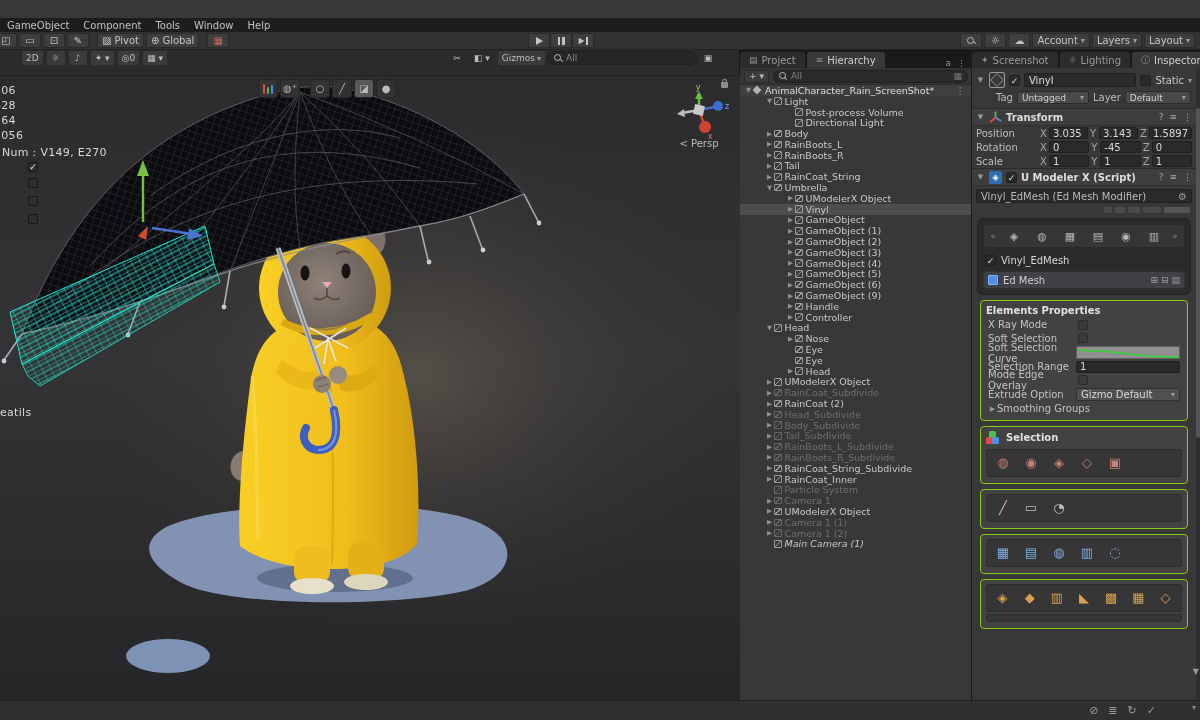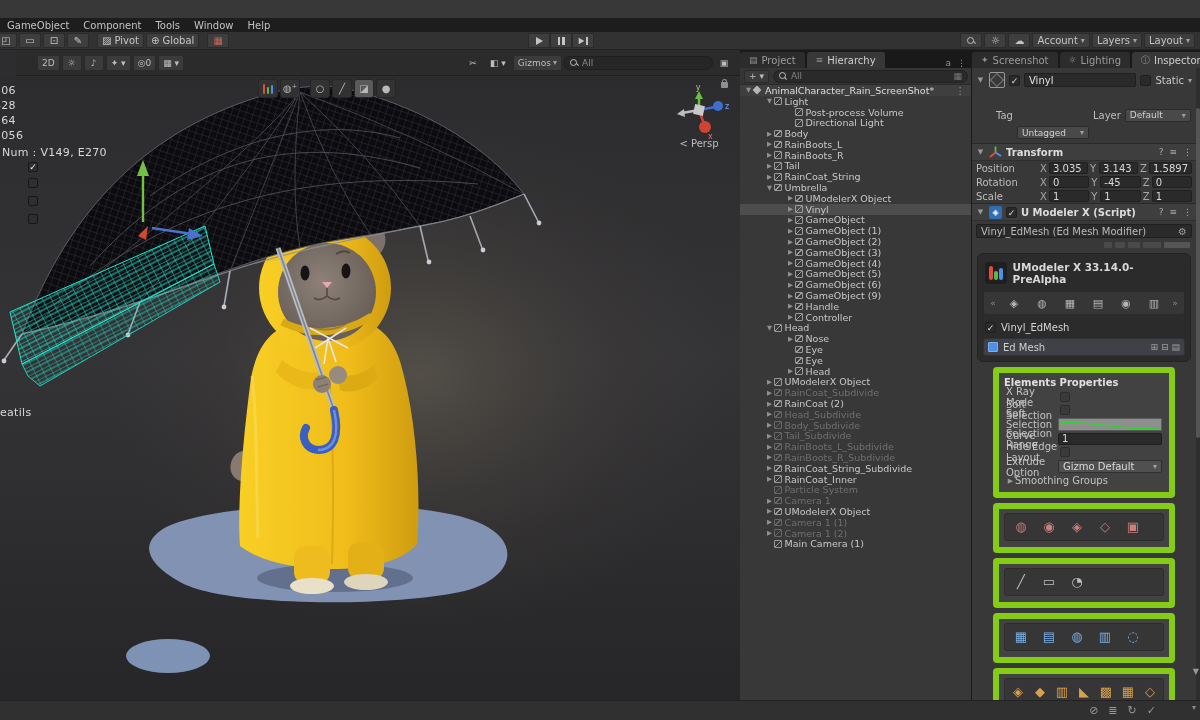--- a/index.html
+++ b/index.html
@@ -36,21 +36,21 @@
   #status-caret{position:absolute;right:4px;top:-8px;color:#8a8a8a;font-size:8px;}
 
   .tabbar{height:18px;background:#191919;display:flex;align-items:flex-end;}
   .tab{height:16px;padding:0 9px;display:flex;align-items:center;gap:4px;background:#2c2c2c;color:#9a9a9a;font-size:10px;border-right:1px solid #191919;border-radius:3px 3px 0 0;margin-right:1px;}
   .tab.active{background:#383838;color:#cfcfcf;}
   .tab .ic{font-size:9px;color:#8f8f8f;}
   .tab-right{margin-left:auto;display:flex;align-items:center;gap:6px;padding:0 5px;color:#8f8f8f;font-size:9px;}
 
   
   #scene{position:absolute;left:0;top:0;width:740px;height:650px;background:#2d2c2e;border-right:1px solid #1a1a1a;}
-  #scene-controlbar{position:absolute;left:16px;top:0;width:100%;height:26px;background:#2b2b2b;border-bottom:1px solid #202020;display:flex;align-items:center;padding:0 20px;}
+  #scene-controlbar{position:absolute;left:0;top:0;width:100%;height:26px;background:#2b2b2b;border-bottom:1px solid #202020;display:flex;align-items:flex-start;padding:0 20px;}
   .sbtn{height:16px;min-width:20px;margin:0 1px;background:#3b3b3b;border:1px solid #2a2a2a;border-radius:2px;color:#bdbdbd;display:flex;align-items:center;justify-content:center;font-size:9px;padding:0 4px;gap:2px;}
   .sbtn.flat{background:transparent;border-color:transparent;}
   #scene-controls-right{margin-left:auto;display:flex;align-items:center;}
   #scene-search{width:150px;height:14px;background:#262626;border:1px solid #1f1f1f;border-radius:7px;color:#8a8a8a;display:flex;align-items:center;gap:4px;padding:0 6px;font-size:9px;}
   #viewport{position:absolute;left:0;top:26px;width:740px;height:624px;overflow:hidden;cursor:default;}
   #viewport svg{display:block;}
   #scene-overlay{position:absolute;left:0;top:0;width:200px;height:624px;pointer-events:none;color:#d8d8d8;}
   .stat-line{position:absolute;left:-6px;font-size:11px;letter-spacing:.3px;}
   .ov-check{position:absolute;left:28px;width:10px;height:10px;background:#2e2e2e;border:1px solid #171717;border-radius:2px;color:#e8e8e8;font-size:9px;line-height:9px;text-align:center;}
   #float-toolbar{position:absolute;left:258px;top:3px;display:flex;gap:2px;align-items:center;}
@@ -108,21 +108,21 @@
   #um-logo{width:22px;height:22px;background:#1f1f1f;border-radius:4px;display:flex;align-items:flex-end;justify-content:center;gap:1.5px;padding:4px 3px;}
   #um-logo i{display:block;width:3.5px;border-radius:2px;}
   #um-modes{height:24px;background:#363636;border:1px solid #2a2a2a;border-radius:3px;display:flex;align-items:center;justify-content:space-between;padding:0 3px;margin-bottom:4px;}
   .um-mode{width:22px;height:18px;display:flex;align-items:center;justify-content:center;color:#b5b5b5;font-size:11px;border-radius:2px;}
   .um-arrow{color:#8a8a8a;font-size:9px;width:12px;text-align:center;}
   #um-check-row{display:flex;align-items:center;gap:5px;height:16px;color:#d5d5d5;padding:0 2px;}
   #edmesh-row{height:18px;background:#3f4147;border:1px solid #2f3136;border-radius:3px;display:flex;align-items:center;gap:5px;padding:0 4px;color:#cfcfcf;margin-top:3px;}
   #edmesh-row .sq{width:10px;height:10px;background:#4f8fe8;border:1px solid #7db1f2;border-radius:1px;}
   #edmesh-row .rt{margin-left:auto;display:flex;gap:3px;color:#9f9f9f;font-size:9px;}
 
-  .sect{margin:5px 21px;background:#424242;border:6px solid #84cc16;border-radius:4px;padding:4px 5px;}
+  .sect{margin:5px 8px;background:#424242;border:1px solid #84cc16;border-radius:4px;padding:4px 5px;}
   .sect-h{display:flex;align-items:center;gap:6px;color:#e0e0e0;font-weight:bold;font-size:10px;padding-bottom:4px;}
   .cubes{width:14px;height:14px;position:relative;flex:none;}
   .cubes i{position:absolute;width:7px;height:7px;border-radius:1.5px;display:block;}
   .cubes i:nth-child(1){left:3px;top:0;background:#4cc04c;}
   .cubes i:nth-child(2){left:0;top:6px;background:#e5493f;}
   .cubes i:nth-child(3){left:6px;top:6px;background:#4f8fe8;}
   .icon-strip{background:#363636;border:1px solid #2c2c2c;border-radius:3px;display:flex;gap:4px;padding:3px 4px;margin-bottom:2px;}
   .titem{width:24px;height:20px;display:flex;align-items:center;justify-content:center;font-size:13px;border-radius:2px;}
   .ep-row{display:flex;align-items:center;height:13.5px;color:#c3c3c3;padding:0 2px;}
   .ep-row .lab{flex:1;}
@@ -643,21 +643,21 @@
           <div class="trow dim" style="padding-left: 25px;">
             <span class="arrow">▶</span>
             <span class="go-ic"></span>
             <span>Camera 1 (1)</span>
           </div>
           <div class="trow dim" style="padding-left: 25px;">
             <span class="arrow">▶</span>
             <span class="go-ic"></span>
             <span>Camera 1 (2)</span>
           </div>
-          <div class="trow" style="padding-left: 25px;">
+          <div class="trow" style="padding-left: 25px; font-style: italic;">
             <span class="arrow"></span>
             <span class="go-ic"></span>
             <span>Main Camera (1)</span>
           </div>
         </div>
   </div>
 
   <div id="inspector">
     <div class="tabbar" id="insp-tabs">
           <div class="tab">
@@ -678,21 +678,21 @@
         <span class="fold">▼</span>
         <span class="cube3d"></span>
         <span class="chk">✓</span>
         <span class="namefield">Vinyl</span>
         <span class="chk" style="visibility:visible;background:#2a2a2a;"></span>
         <span>Static</span>
         <span class="caret">▾</span>
       </div>
       <div id="tag-row">
         <span>Tag</span>
-        <span class="mini-dd" style="width:72px;margin-top:35px;">
+        <span class="mini-dd" style="width:72px;">
               <span>Untagged</span>
               <span class="caret" style="margin-left:auto;">▾</span>
             </span>
         <span>Layer</span>
         <span class="mini-dd" style="width:66px;justify-content:center;">
               <span>Default</span>
               <span class="caret" style="margin-left:auto;">▾</span>
             </span>
       </div>
 
@@ -775,28 +775,20 @@
       </div>
       <div id="pill-row">
         <i style="width:8px;"></i>
             <i style="width:10px;"></i>
             <i style="width:12px;"></i>
             <i style="width:18px;"></i>
             <i style="width:26px;background:#555;"></i>
       </div>
 
       <div id="um-panel">
-        <div id="um-title-row">
-          <span id="um-logo">
-                <i style="background: rgb(229, 73, 63); height: 14px;"></i>
-                <i style="background: rgb(76, 192, 76); height: 9px;"></i>
-                <i style="background: rgb(79, 143, 232); height: 12px;"></i>
-              </span>
-          <span>UModeler X 33.14.0-PreAlpha</span>
-        </div>
         <div id="um-modes">
           <span class="um-arrow">«</span>
           <span id="um-mode-btns" style="display:flex;gap:6px;">
                 <span class="um-mode">◈</span>
                 <span class="um-mode">◍</span>
                 <span class="um-mode">▦</span>
                 <span class="um-mode">▤</span>
                 <span class="um-mode">◉</span>
                 <span class="um-mode">▥</span>
               </span>
@@ -835,39 +827,47 @@
               <span class="lab">Soft Selection Curve</span>
           <span class="curve-box"><svg width="104" height="13" viewBox="0 0 104 13">
                   <polyline points="0,3 30,4.5 70,9 104,10.5" fill="none" stroke="#2fd42f" stroke-width="1.6"></polyline>
                 </svg></span>
             </div>
         <div class="ep-row">
               <span class="lab">Selection Range</span>
               <span class="valfield">1</span>
             </div>
         <div class="ep-row">
-              <span class="lab">Hide Edge Layout</span>
+              <span class="lab">Mode Edge Overlay</span>
               <span class="ep-box"></span>
               <span style="width:92px;"></span>
             </div>
         <div class="ep-row" style="height:15px;">
               <span class="lab">Extrude Option</span>
           <span class="ddfield">
                 <span>Gizmo Default</span>
                 <span class="caret">▾</span>
               </span>
             </div>
         <div class="ep-row">
               <span class="fold">▶</span>
               <span>Smoothing Groups</span>
             </div>
       </div>
 
       <div id="tool-sections">
             <div class="sect">
+              <div class="sect-h">
+                <span class="cubes">
+                  <i></i>
+                  <i></i>
+                  <i></i>
+                </span>
+                <span>Selection</span>
+              </div>
               <div class="icon-strip">
                 <span class="titem" style="color: rgb(200, 128, 122);">◍</span>
                 <span class="titem" style="color: rgb(200, 128, 122);">◉</span>
                 <span class="titem" style="color: rgb(200, 128, 122);">◈</span>
                 <span class="titem" style="color: rgb(200, 128, 122);">◇</span>
                 <span class="titem" style="color: rgb(200, 128, 122);">▣</span>
               </div>
             </div>
             <div class="sect">
               <div class="icon-strip">

